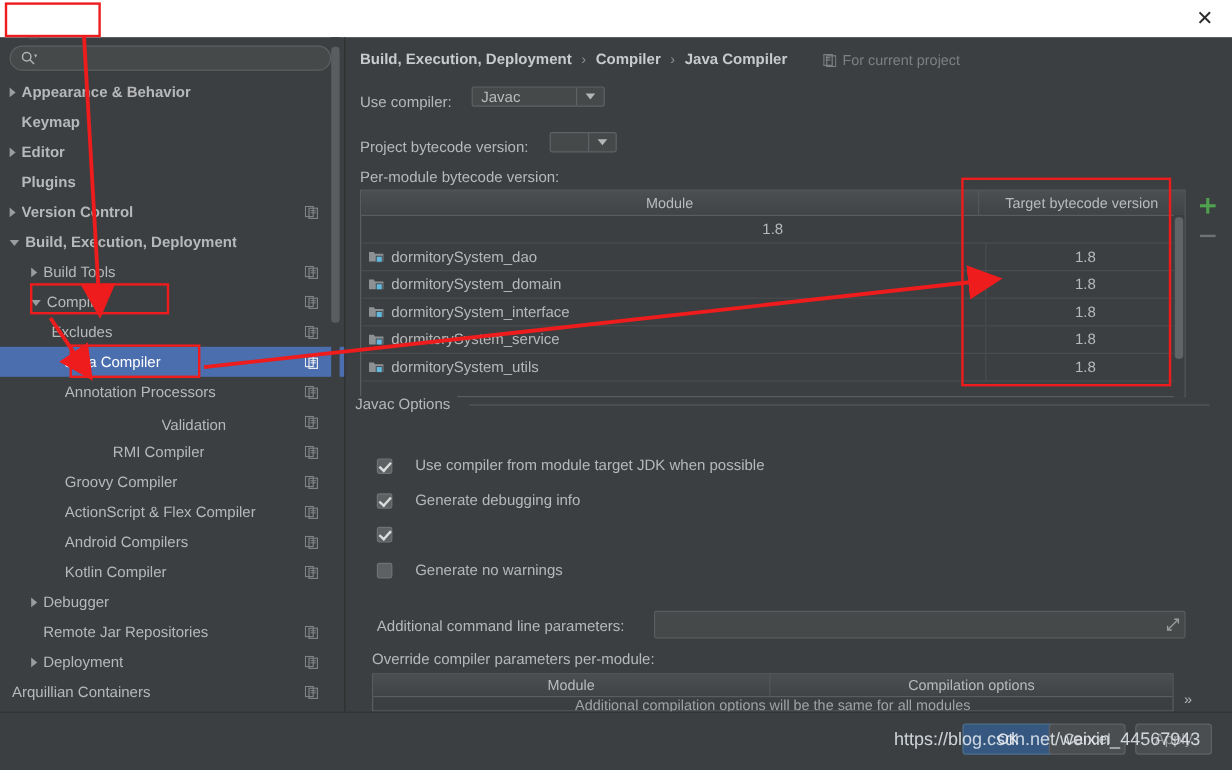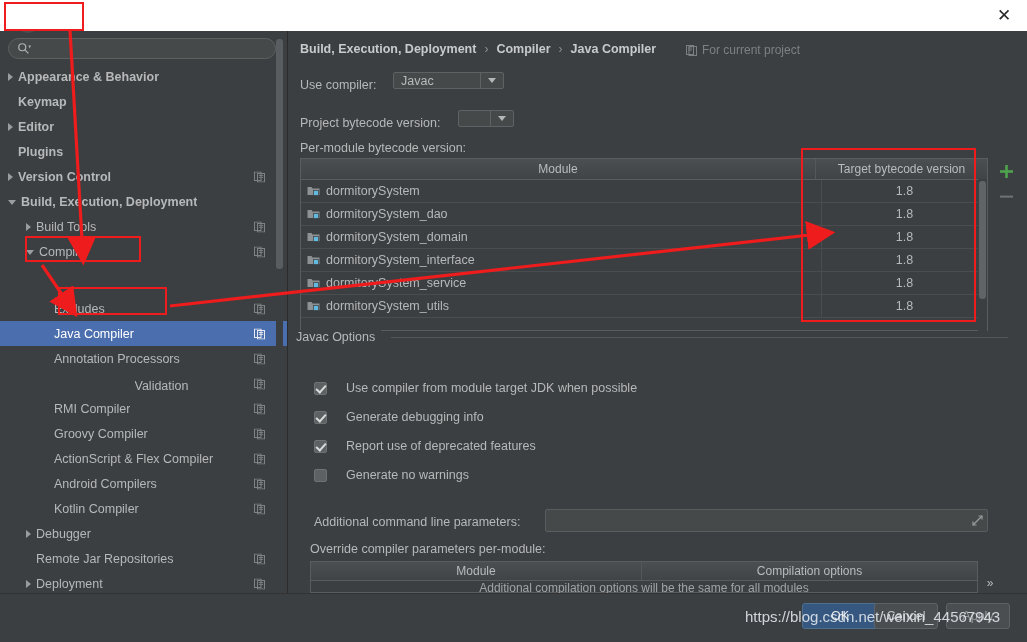--- a/index.html
+++ b/index.html
@@ -293,21 +293,21 @@
       <div class="tree-row" style="padding-left: 26px;">
         <span class="arrow open"></span>
         <span class="lbl">Compiler</span>
         <svg class="copy-ic" viewBox="0 0 11 11">
           <rect x="0.5" y="0.5" width="6.5" height="8.5" fill="none" stroke="#7f8284"></rect>
           <rect x="3.5" y="2" width="7" height="8.5" fill="none" stroke="#7f8284"></rect>
           <rect x="4.8" y="3.6" width="4.4" height="0.9" fill="#7f8284"></rect>
           <rect x="4.8" y="5.4" width="4.4" height="0.9" fill="#7f8284"></rect>
         </svg>
       </div>
-      <div class="tree-row" style="padding-left: 44px; margin-top: 32px;">
+      <div class="tree-row" style="padding-left: 33px;">
         <span class="arrow none"></span>
         <span class="lbl">Excludes</span>
         <svg class="copy-ic" viewBox="0 0 11 11">
           <rect x="0.5" y="0.5" width="6.5" height="8.5" fill="none" stroke="#7f8284"></rect>
           <rect x="3.5" y="2" width="7" height="8.5" fill="none" stroke="#7f8284"></rect>
           <rect x="4.8" y="3.6" width="4.4" height="0.9" fill="#7f8284"></rect>
           <rect x="4.8" y="5.4" width="4.4" height="0.9" fill="#7f8284"></rect>
         </svg>
       </div>
       <div class="tree-row sel" style="padding-left: 44px;">
@@ -333,21 +333,21 @@
       <div class="tree-row" style="padding-left: 44px; flex-direction: column;">
         <span class="arrow none"></span>
         <span class="lbl">Validation</span>
         <svg class="copy-ic" viewBox="0 0 11 11">
           <rect x="0.5" y="0.5" width="6.5" height="8.5" fill="none" stroke="#7f8284"></rect>
           <rect x="3.5" y="2" width="7" height="8.5" fill="none" stroke="#7f8284"></rect>
           <rect x="4.8" y="3.6" width="4.4" height="0.9" fill="#7f8284"></rect>
           <rect x="4.8" y="5.4" width="4.4" height="0.9" fill="#7f8284"></rect>
         </svg>
       </div>
-      <div class="tree-row" style="padding-left: 44px;">
+      <div class="tree-row" style="padding-left: 44px; gap: 40px;">
         <span class="arrow none"></span>
         <span class="lbl">RMI Compiler</span>
         <svg class="copy-ic" viewBox="0 0 11 11">
           <rect x="0.5" y="0.5" width="6.5" height="8.5" fill="none" stroke="#7f8284"></rect>
           <rect x="3.5" y="2" width="7" height="8.5" fill="none" stroke="#7f8284"></rect>
           <rect x="4.8" y="3.6" width="4.4" height="0.9" fill="#7f8284"></rect>
           <rect x="4.8" y="5.4" width="4.4" height="0.9" fill="#7f8284"></rect>
         </svg>
       </div>
       <div class="tree-row" style="padding-left: 44px;">
@@ -467,27 +467,20 @@
 
   <div class="row-label" style="left:12px;top:110px;">Per-module bytecode version:</div>
 
   <div id="mod-table">
     <div id="mod-head">
       <div class="h1">Module</div>
       <div class="h2">Target bytecode version</div>
     </div>
     <div id="mod-body">
         <div class="mod-row">
-          <div class="c1">
-            <svg class="mod-icon" viewBox="0 0 13 12">
-              <path d="M0.5 2 H4.5 L5.5 3.5 H12.5 V10 H0.5 Z" fill="#8d9194"></path>
-              <rect x="6.5" y="5.5" width="5" height="5" fill="#62b8de" stroke="#3c3f41" stroke-width="0.7"></rect>
-            </svg>
-            <span>dormitorySystem</span>
-          </div>
           <div class="c2">1.8</div>
         </div>
         <div class="mod-row">
           <div class="c1">
             <svg class="mod-icon" viewBox="0 0 13 12">
               <path d="M0.5 2 H4.5 L5.5 3.5 H12.5 V10 H0.5 Z" fill="#8d9194"></path>
               <rect x="6.5" y="5.5" width="5" height="5" fill="#62b8de" stroke="#3c3f41" stroke-width="0.7"></rect>
             </svg>
             <span>dormitorySystem_dao</span>
           </div>
@@ -559,21 +552,20 @@
         <div class="chk-row" style="left: 18px; top: 44px;">
           <span class="chk on"></span>
           <span>Use compiler from module target JDK when possible</span>
         </div>
         <div class="chk-row" style="left: 18px; top: 73px;">
           <span class="chk on"></span>
           <span>Generate debugging info</span>
         </div>
         <div class="chk-row" style="left: 18px; top: 102px;">
           <span class="chk on"></span>
-          <span>Report use of deprecated features</span>
         </div>
         <div class="chk-row" style="left: 18px; top: 131px;">
           <span class="chk"></span>
           <span>Generate no warnings</span>
         </div>
       </div>
 
     <div id="addl-label">Additional command line parameters:</div>
     <div id="addl-field">
       <svg id="expand-ic" viewBox="0 0 11 11">

